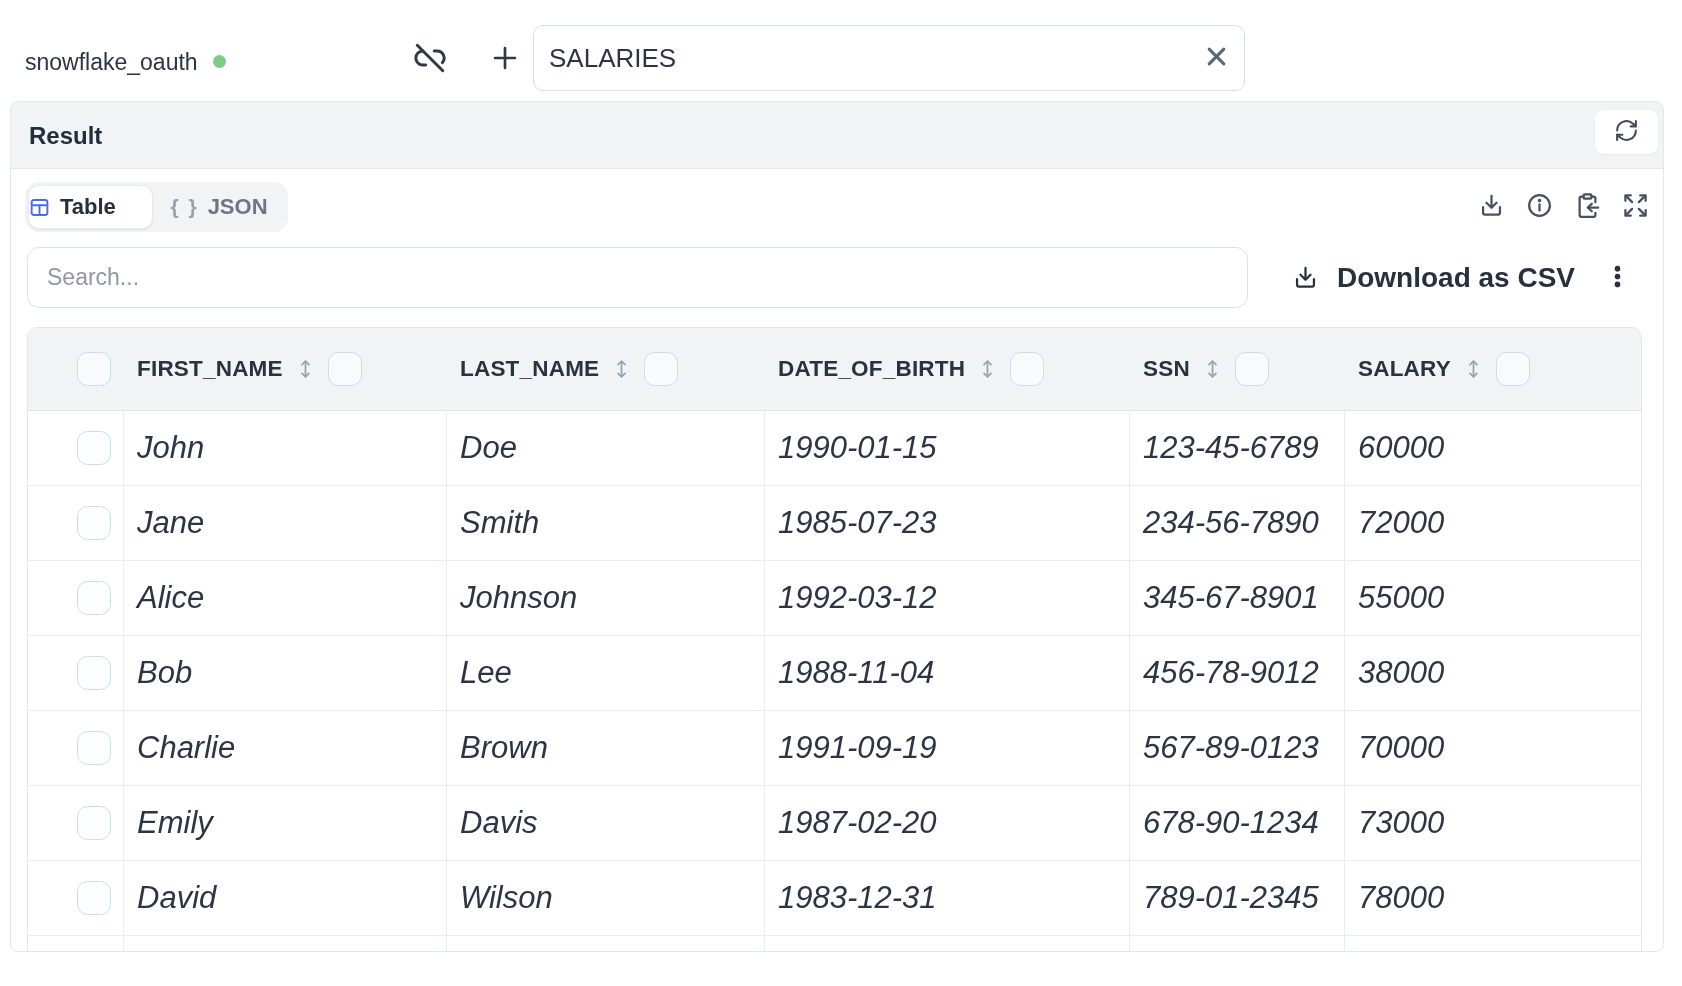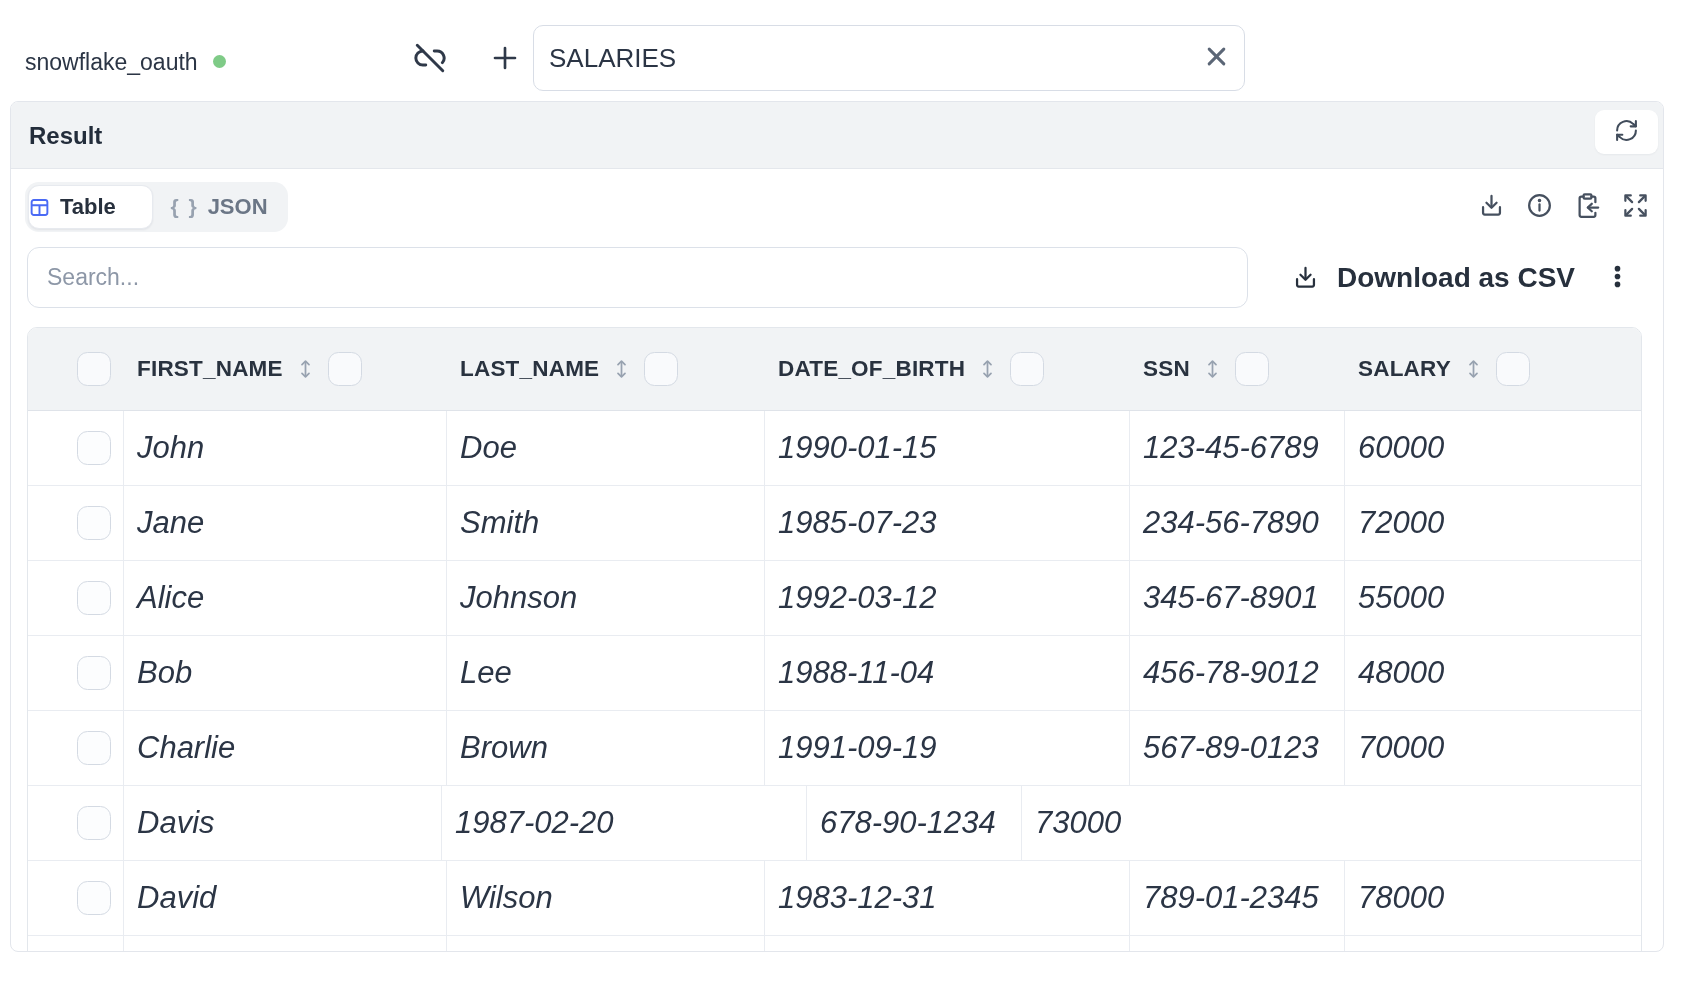--- a/index.html
+++ b/index.html
@@ -304,36 +304,37 @@
           <div class="td c5">55000</div>
         </div>
         <div class="trow tr-data">
           <div class="td c0">
             <div class="cb"></div>
           </div>
           <div class="td c1">Bob</div>
           <div class="td c2">Lee</div>
           <div class="td c3">1988-11-04</div>
           <div class="td c4">456-78-9012</div>
-          <div class="td c5">48000</div>
+          <div class="td c5">38000</div>
         </div>
         <div class="trow tr-data">
           <div class="td c0">
             <div class="cb"></div>
           </div>
           <div class="td c1">Charlie</div>
           <div class="td c2">Brown</div>
           <div class="td c3">1991-09-19</div>
           <div class="td c4">567-89-0123</div>
           <div class="td c5">70000</div>
         </div>
         <div class="trow tr-data">
           <div class="td c0">
             <div class="cb"></div>
           </div>
+          <div class="td c1">Emily</div>
           <div class="td c2">Davis</div>
           <div class="td c3">1987-02-20</div>
           <div class="td c4">678-90-1234</div>
           <div class="td c5">73000</div>
         </div>
         <div class="trow tr-data">
           <div class="td c0">
             <div class="cb"></div>
           </div>
           <div class="td c1">David</div>

